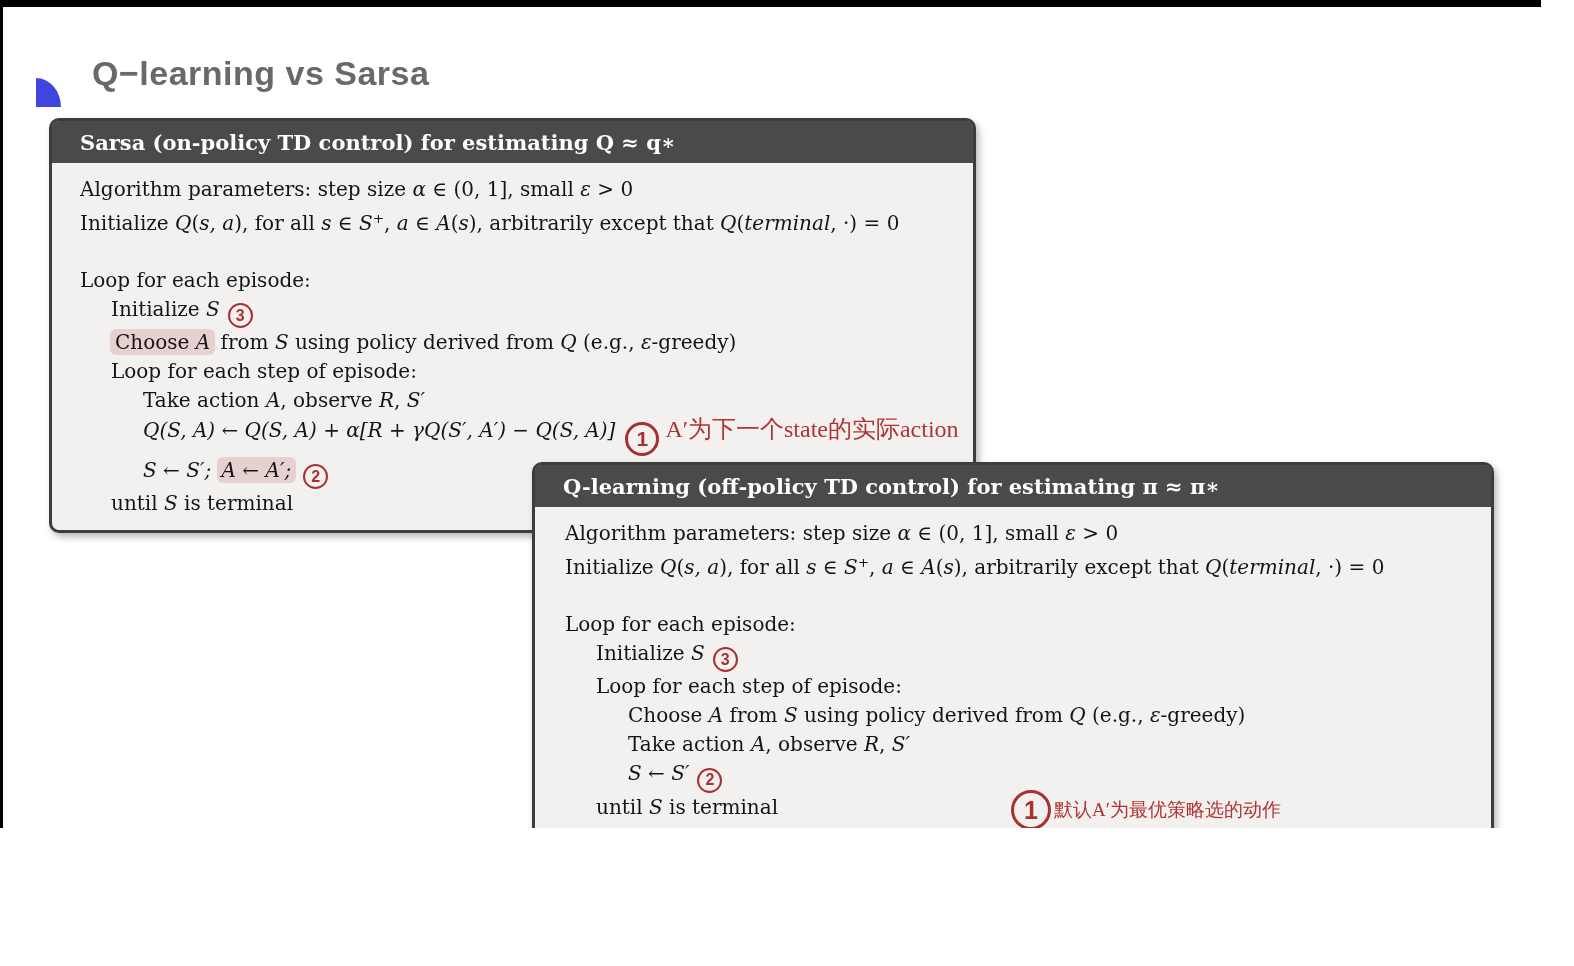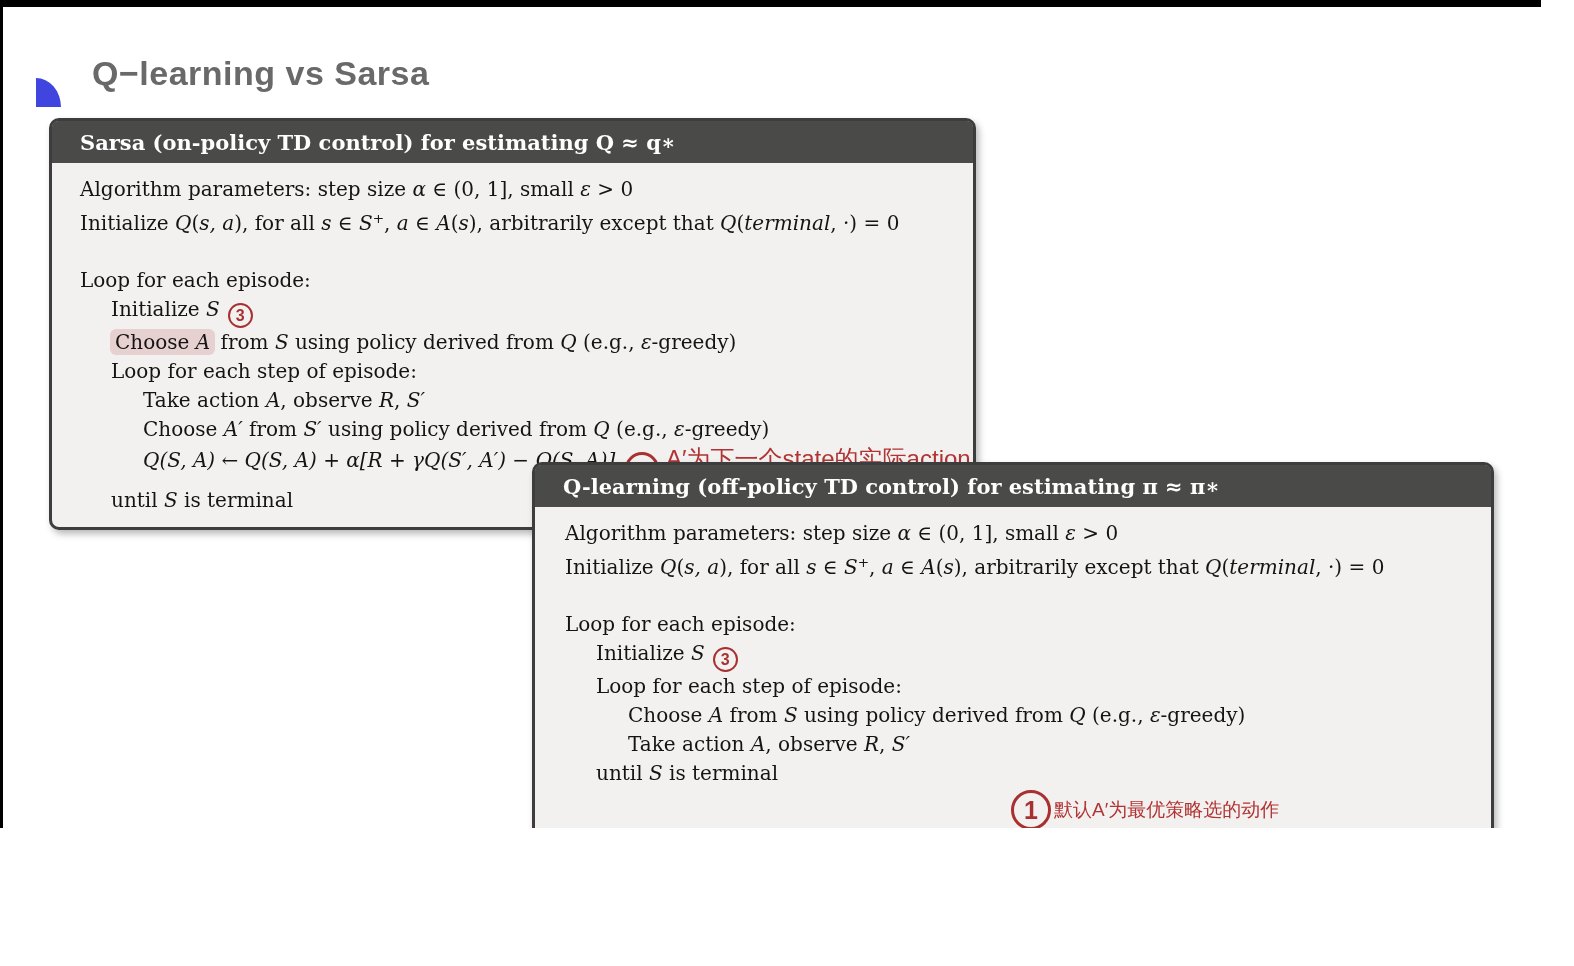--- a/index.html
+++ b/index.html
@@ -61,21 +61,21 @@
   .ind0{padding-left:0;}
   .ind1{padding-left:31px;}
   .ind2{padding-left:63px;}
   .gap{margin-top:28px;}
   .it{font-style:italic;}
   .sub{font-size:0.68em;vertical-align:-0.28em;}
   .sup{font-size:0.68em;vertical-align:0.5em;}
   .hl{background:var(--hl);border-radius:6px;padding:1px 5px;margin:11px -1px;}
   .redtext{
     color:var(--red-text);
-    font-family:Liberation Sans, sans-serif;
+    font-family:Liberation Serif, serif;
     font-size:24px;
   }
   .circ{
     display:inline-flex;align-items:center;justify-content:center;
     width:25px;height:25px;
     border:2.5px solid var(--red);border-radius:50%;
     color:var(--red);
     font-family:"Liberation Sans","DejaVu Sans",sans-serif;
     font-size:16px;font-weight:bold;line-height:1;
     margin-left:8px;vertical-align:-5px;
@@ -103,36 +103,37 @@
   <section class="algo-box sarsa">
     <header class="algo-header">Sarsa (on-policy TD control) for estimating Q ≈ q∗</header>
     <div class="algo-body" id="sarsa-body">
         <div class="line ind0"><span>Algorithm parameters: step size </span><span class="it">α</span><span> ∈ (0, 1], small </span><span class="it">ε</span><span> &gt; 0</span></div>
         <div class="line ind0"><span>Initialize </span><span class="it">Q</span><span>(</span><span class="it">s, a</span><span>), for all </span><span class="it">s</span><span> ∈ </span><span class="it">S</span><span class="sup">+</span><span>, </span><span class="it">a</span><span> ∈ </span><span class="it">A</span><span>(</span><span class="it">s</span><span>), arbitrarily except that </span><span class="it">Q</span><span>(</span><span class="it">terminal</span><span>, ·) = 0</span></div>
         <div class="line ind0 gap"><span>Loop for each episode:</span></div>
         <div class="line ind1"><span>Initialize </span><span class="it">S</span><span class="circ">3</span></div>
         <div class="line ind1"><span class="hl"><span>Choose </span><span class="it">A</span></span><span> from </span><span class="it">S</span><span> using policy derived from </span><span class="it">Q</span><span> (e.g., </span><span class="it">ε</span><span>-greedy)</span></div>
         <div class="line ind1"><span>Loop for each step of episode:</span></div>
         <div class="line ind2"><span>Take action </span><span class="it">A</span><span>, observe </span><span class="it">R</span><span>, </span><span class="it">S′</span></div>
-        <div class="line ind2"><span>Choose </span><span class="it">A′</span><span> from </span><span class="it">S′</span><span> using policy derived from </span><span class="it">Q</span><span> (e.g., </span><span class="it">ε</span><span>-greedy)</span></div>
         <div class="line ind2"><span class="it">Q(S, A) ← Q(S, A) + α[R + γQ(S′, A′) − Q(S, A)]</span><span class="circ big">1</span><span class="redtext"> A′为下一个state的实际action</span></div>
+        <div class="line ind2"><span class="it">S ← S′; </span><span class="hl"><span class="it">A ← A′;</span></span><span class="circ">2</span></div>
         <div class="line ind1"><span>until </span><span class="it">S</span><span> is terminal</span></div>
       </div>
   </section>
 
   <section class="algo-box qlearning">
     <header class="algo-header">Q-learning (off-policy TD control) for estimating π ≈ π∗</header>
     <div class="algo-body" id="q-body">
         <div class="line ind0"><span>Algorithm parameters: step size </span><span class="it">α</span><span> ∈ (0, 1], small </span><span class="it">ε</span><span> &gt; 0</span></div>
         <div class="line ind0"><span>Initialize </span><span class="it">Q</span><span>(</span><span class="it">s, a</span><span>), for all </span><span class="it">s</span><span> ∈ </span><span class="it">S</span><span class="sup">+</span><span>, </span><span class="it">a</span><span> ∈ </span><span class="it">A</span><span>(</span><span class="it">s</span><span>), arbitrarily except that </span><span class="it">Q</span><span>(</span><span class="it">terminal</span><span>, ·) = 0</span></div>
         <div class="line ind0 gap"><span>Loop for each episode:</span></div>
         <div class="line ind1"><span>Initialize </span><span class="it">S</span><span class="circ">3</span></div>
         <div class="line ind1"><span>Loop for each step of episode:</span></div>
         <div class="line ind2"><span>Choose </span><span class="it">A</span><span> from </span><span class="it">S</span><span> using policy derived from </span><span class="it">Q</span><span> (e.g., </span><span class="it">ε</span><span>-greedy)</span></div>
         <div class="line ind2"><span>Take action </span><span class="it">A</span><span>, observe </span><span class="it">R</span><span>, </span><span class="it">S′</span></div>
+        <div class="line ind2"><span class="it">S ← S′</span><span class="circ">2</span></div>
         <div class="line ind1"><span>until </span><span class="it">S</span><span> is terminal</span></div>
       </div>
     <div class="q-annotation">
       <span class="circ huge">1</span>
       <span class="redtext">默认A′为最优策略选的动作</span>
     </div>
   </section>
 </div>
 
 </body></html>

